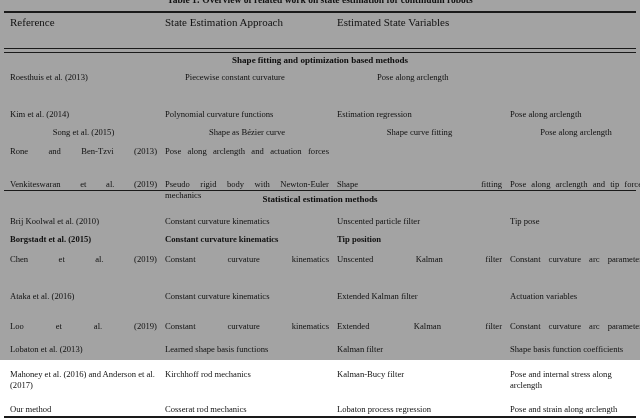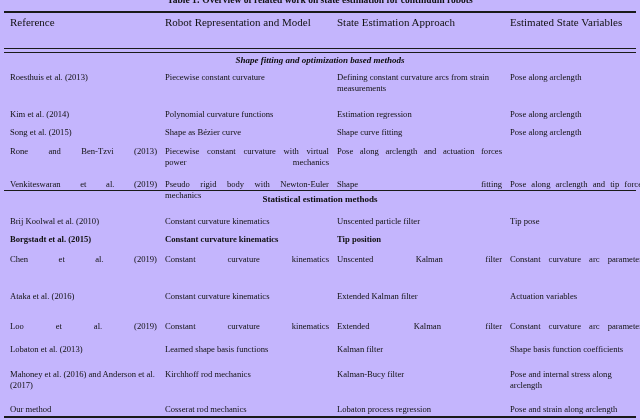--- a/index.html
+++ b/index.html
@@ -10,22 +10,22 @@
   body {
     width: 640px;
     height: 420px;
     overflow: hidden;
     font-family: "Liberation Serif", "DejaVu Serif", serif;
     color: #0a0a0a;
   }
   #page {
     position: relative;
     width: 640px;
-    height: 420px;
-    background: #c4b5fd;
+    height: 360px;
+    background: #a3a3a3;
   }
 
   
   .caption {
     position: absolute;
     top: -6px;
     left: 0;
     width: 640px;
     text-align: center;
     font-size: 9.5px;
@@ -98,46 +98,43 @@
 
   <div class="rule rule-top"></div>
   <div class="rule rule-dbl-a"></div>
   <div class="rule rule-dbl-b"></div>
   <div class="rule rule-sect"></div>
   <div class="rule rule-bottom"></div>
 
   <div class="tbl" id="tbl">
       <div class="row head" style="top: 17px;">
         <div class="cell">Reference</div>
-        <div class="cell">Robot Representation and Model</div>
         <div class="cell">State Estimation Approach</div>
         <div class="cell">Estimated State Variables</div>
       </div>
-      <div class="sect" style="top: 55px; font-style: italic;">Shape fitting and optimization based methods</div>
-      <div class="row " style="top: 72px;">
+      <div class="sect" style="top: 55px;">Shape fitting and optimization based methods</div>
+      <div class="row " style="top: 72px; gap: 20px;">
         <div class="cell">Roesthuis et al. (2013)</div>
         <div class="cell">Piecewise constant curvature</div>
-        <div class="cell">Defining constant curvature arcs from strain measurements</div>
         <div class="cell">Pose along arclength</div>
       </div>
       <div class="row " style="top: 109px;">
         <div class="cell">Kim et al. (2014)</div>
         <div class="cell">Polynomial curvature functions</div>
         <div class="cell">Estimation regression</div>
         <div class="cell">Pose along arclength</div>
       </div>
-      <div class="row " style="top: 127px;">
+      <div class="row " style="top: 127px; text-align: center;">
         <div class="cell">Song et al. (2015)</div>
         <div class="cell">Shape as Bézier curve</div>
         <div class="cell">Shape curve fitting</div>
         <div class="cell">Pose along arclength</div>
       </div>
       <div class="row " style="top: 146px;">
         <div class="cell just">Rone and Ben-Tzvi (2013)</div>
-        <div class="cell just">Piecewise constant curvature with virtual power mechanics</div>
         <div class="cell just">Pose along arclength and actuation forces</div>
       </div>
       <div class="row " style="top: 179px;">
         <div class="cell just">Venkiteswaran et al. (2019)</div>
         <div class="cell just">Pseudo rigid body with Newton-Euler mechanics</div>
         <div class="cell just">Shape fitting</div>
         <div class="cell just">Pose along arclength and tip force</div>
       </div>
       <div class="sect" style="top: 194px;">Statistical estimation methods</div>
       <div class="row " style="top: 216px;">

